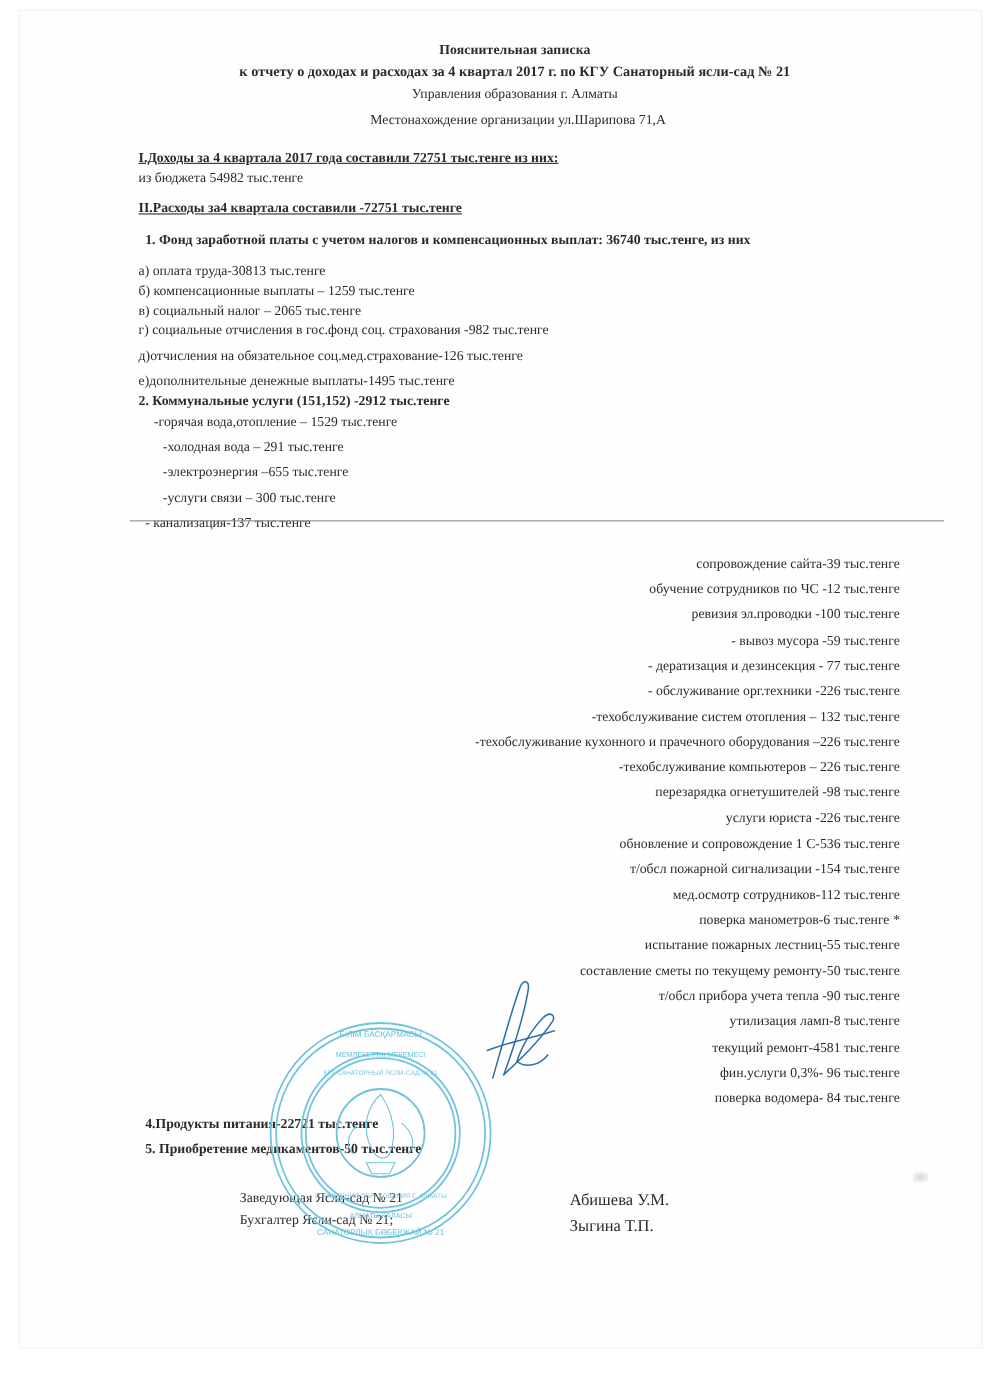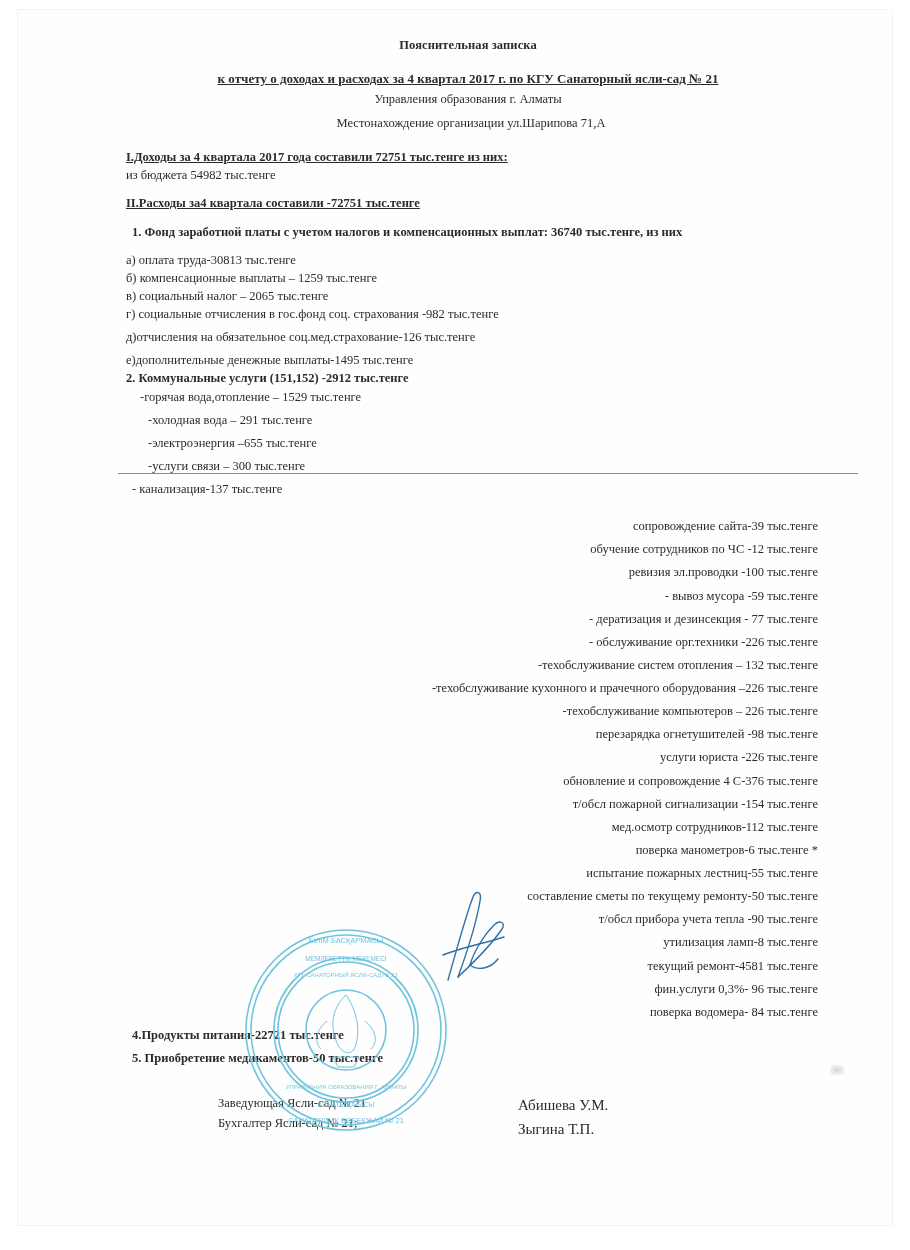--- a/index.html
+++ b/index.html
@@ -39,22 +39,21 @@
   .ttl {
     text-align: center;
     font-weight: bold;
     font-size: 12.5px;
     letter-spacing: 0.1px;
   }
   .ttl2 {
     text-align: center;
     font-weight: bold;
     font-size: 13px;
-    margin-top: 16px;
-    text-decoration: underline;
+    margin-top: 2px;
   }
   .ttl3 {
     text-align: center;
     font-size: 12.5px;
     margin-top: 1px;
   }
   .loc {
     margin-top: 6px;
     margin-left: 6px;
     font-size: 12.5px;
@@ -197,21 +196,21 @@
         <div class="ln ind3">-техобслуживание систем отопления – 132 тыс.тенге</div>
         <div class="gap-sm"></div>
         <div class="ln ind3">-техобслуживание кухонного и прачечного оборудования –226 тыс.тенге</div>
         <div class="gap-sm"></div>
         <div class="ln ind3">-техобслуживание компьютеров – 226 тыс.тенге</div>
         <div class="gap-sm"></div>
         <div class="ln ind2">перезарядка огнетушителей -98 тыс.тенге</div>
         <div class="gap-sm"></div>
         <div class="ln ind2">услуги юриста -226 тыс.тенге</div>
         <div class="gap-sm"></div>
-        <div class="ln ind2">обновление  и сопровождение 4 С-376 тыс.тенге</div>
+        <div class="ln ind2">обновление  и сопровождение 1 С-536 тыс.тенге</div>
         <div class="gap-sm"></div>
         <div class="ln ind2">т/обсл пожарной сигнализации -154 тыс.тенге</div>
         <div class="gap-sm"></div>
         <div class="ln ind2">мед.осмотр сотрудников-112 тыс.тенге</div>
         <div class="gap-sm"></div>
         <div class="ln ind2">поверка манометров-6 тыс.тенге  *</div>
         <div class="gap-sm"></div>
         <div class="ln ind3">испытание пожарных лестниц-55 тыс.тенге</div>
         <div class="gap-sm"></div>
         <div class="ln ind2">составление сметы по текущему ремонту-50 тыс.тенге</div>

